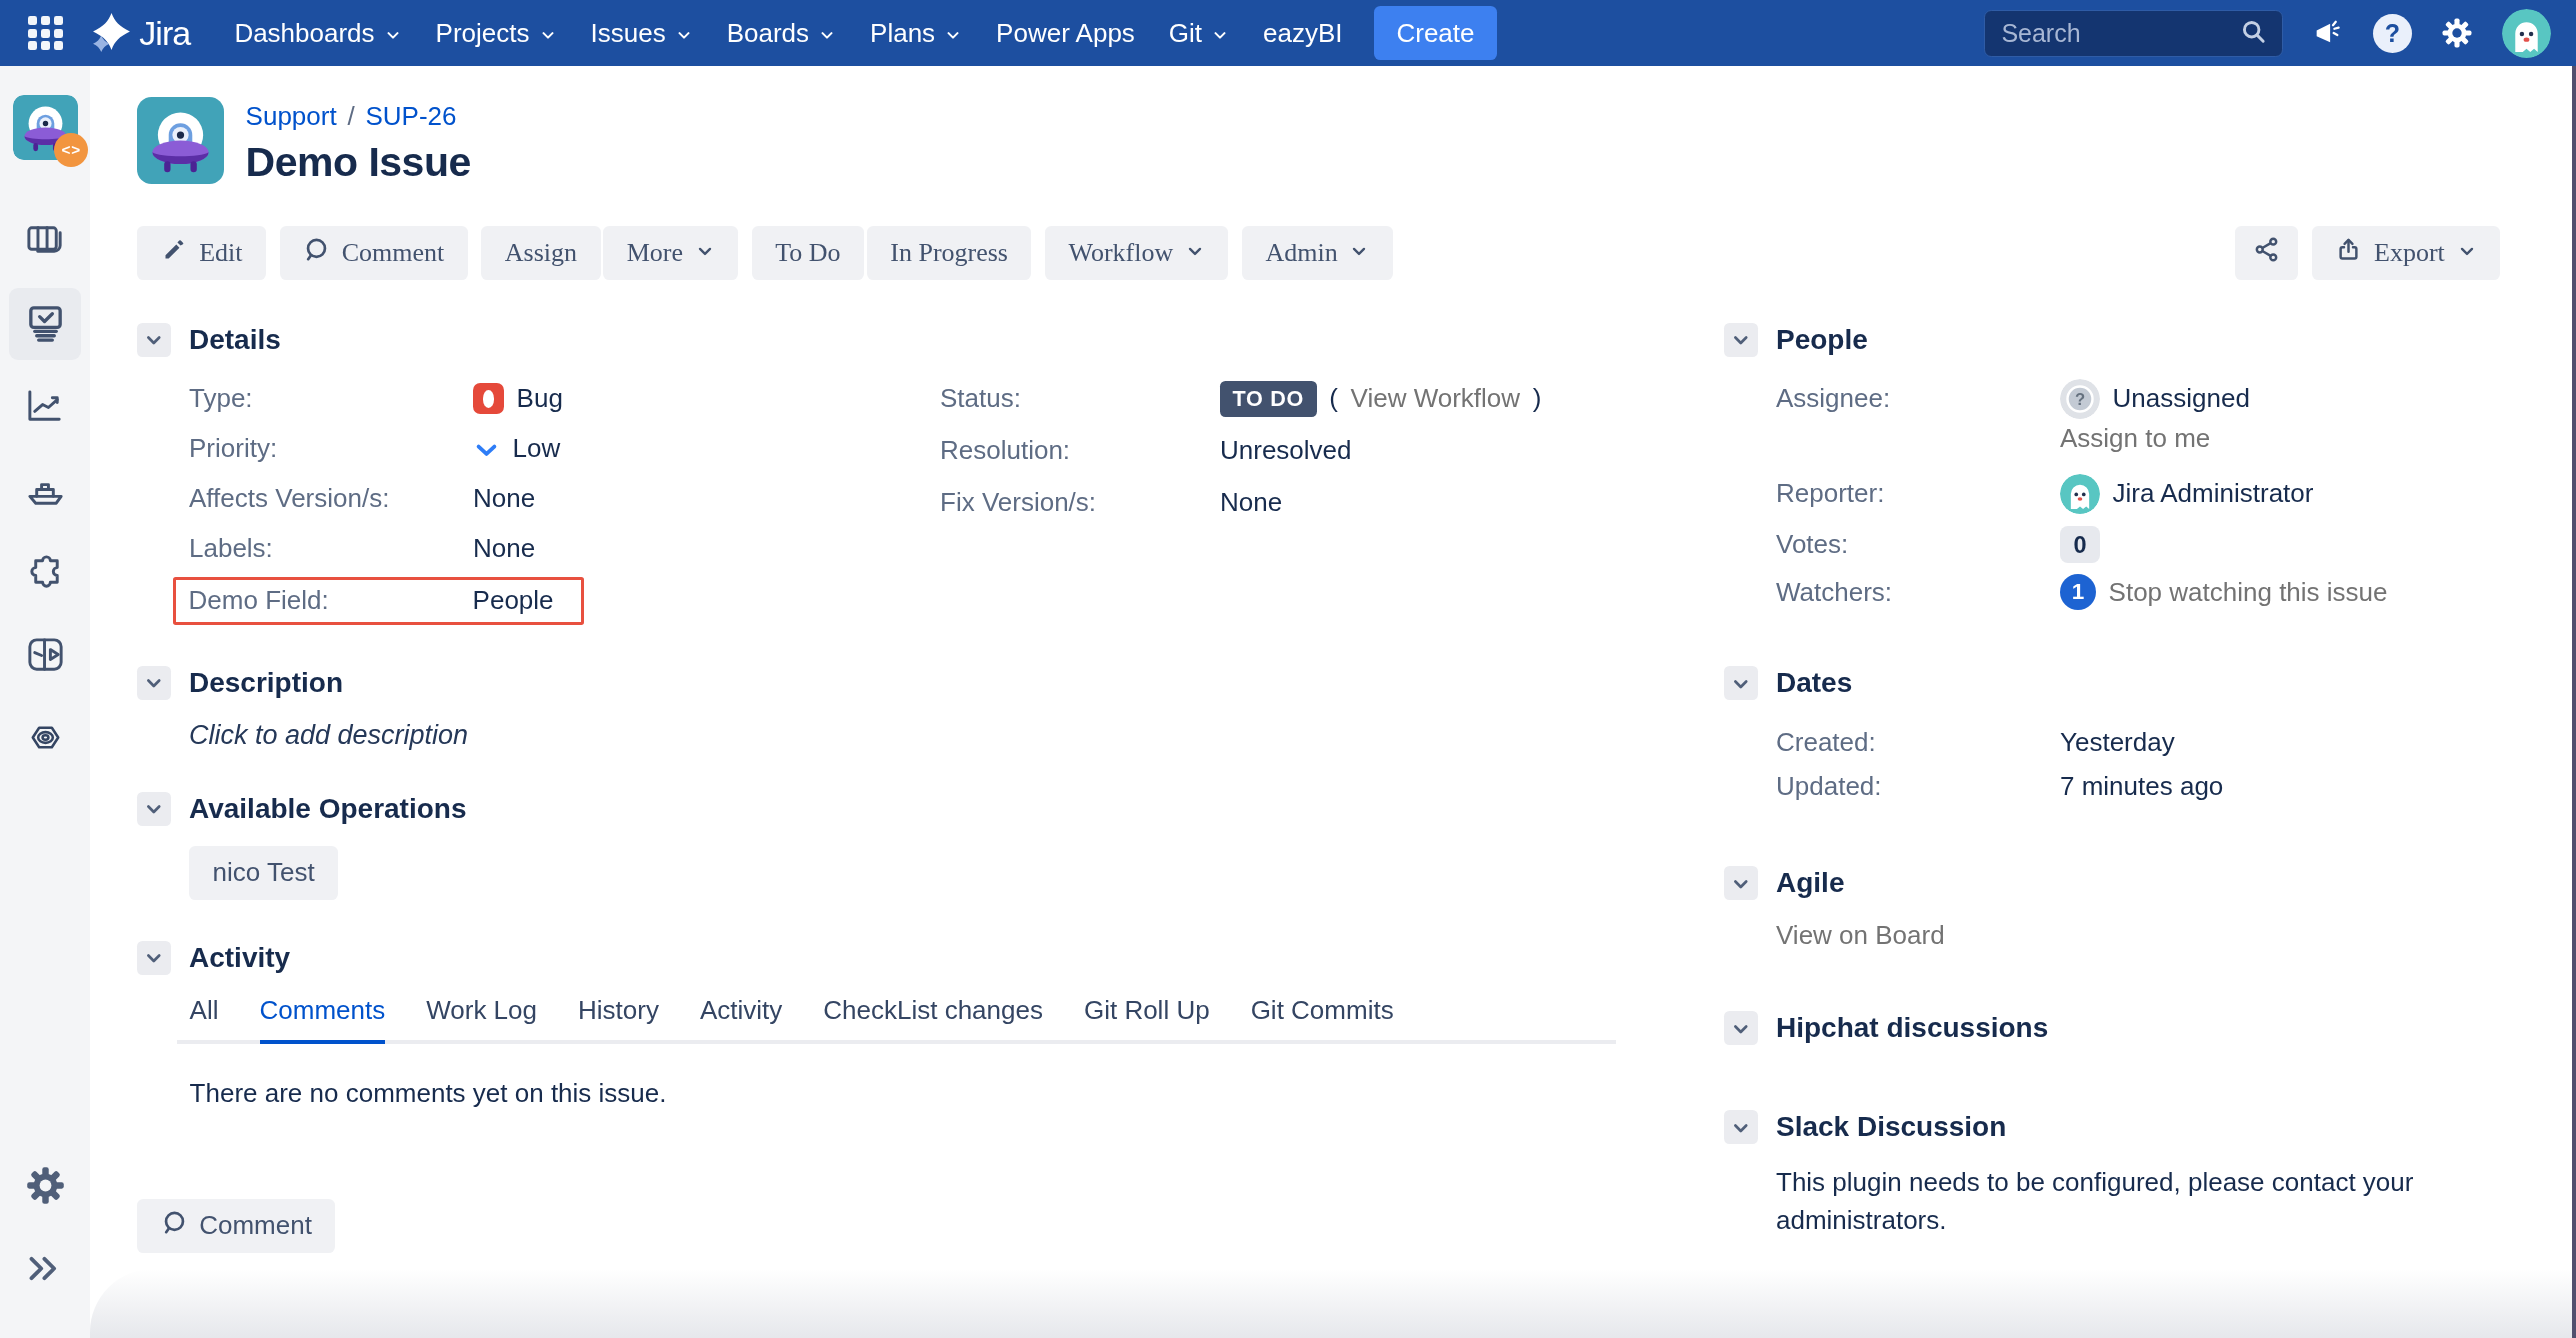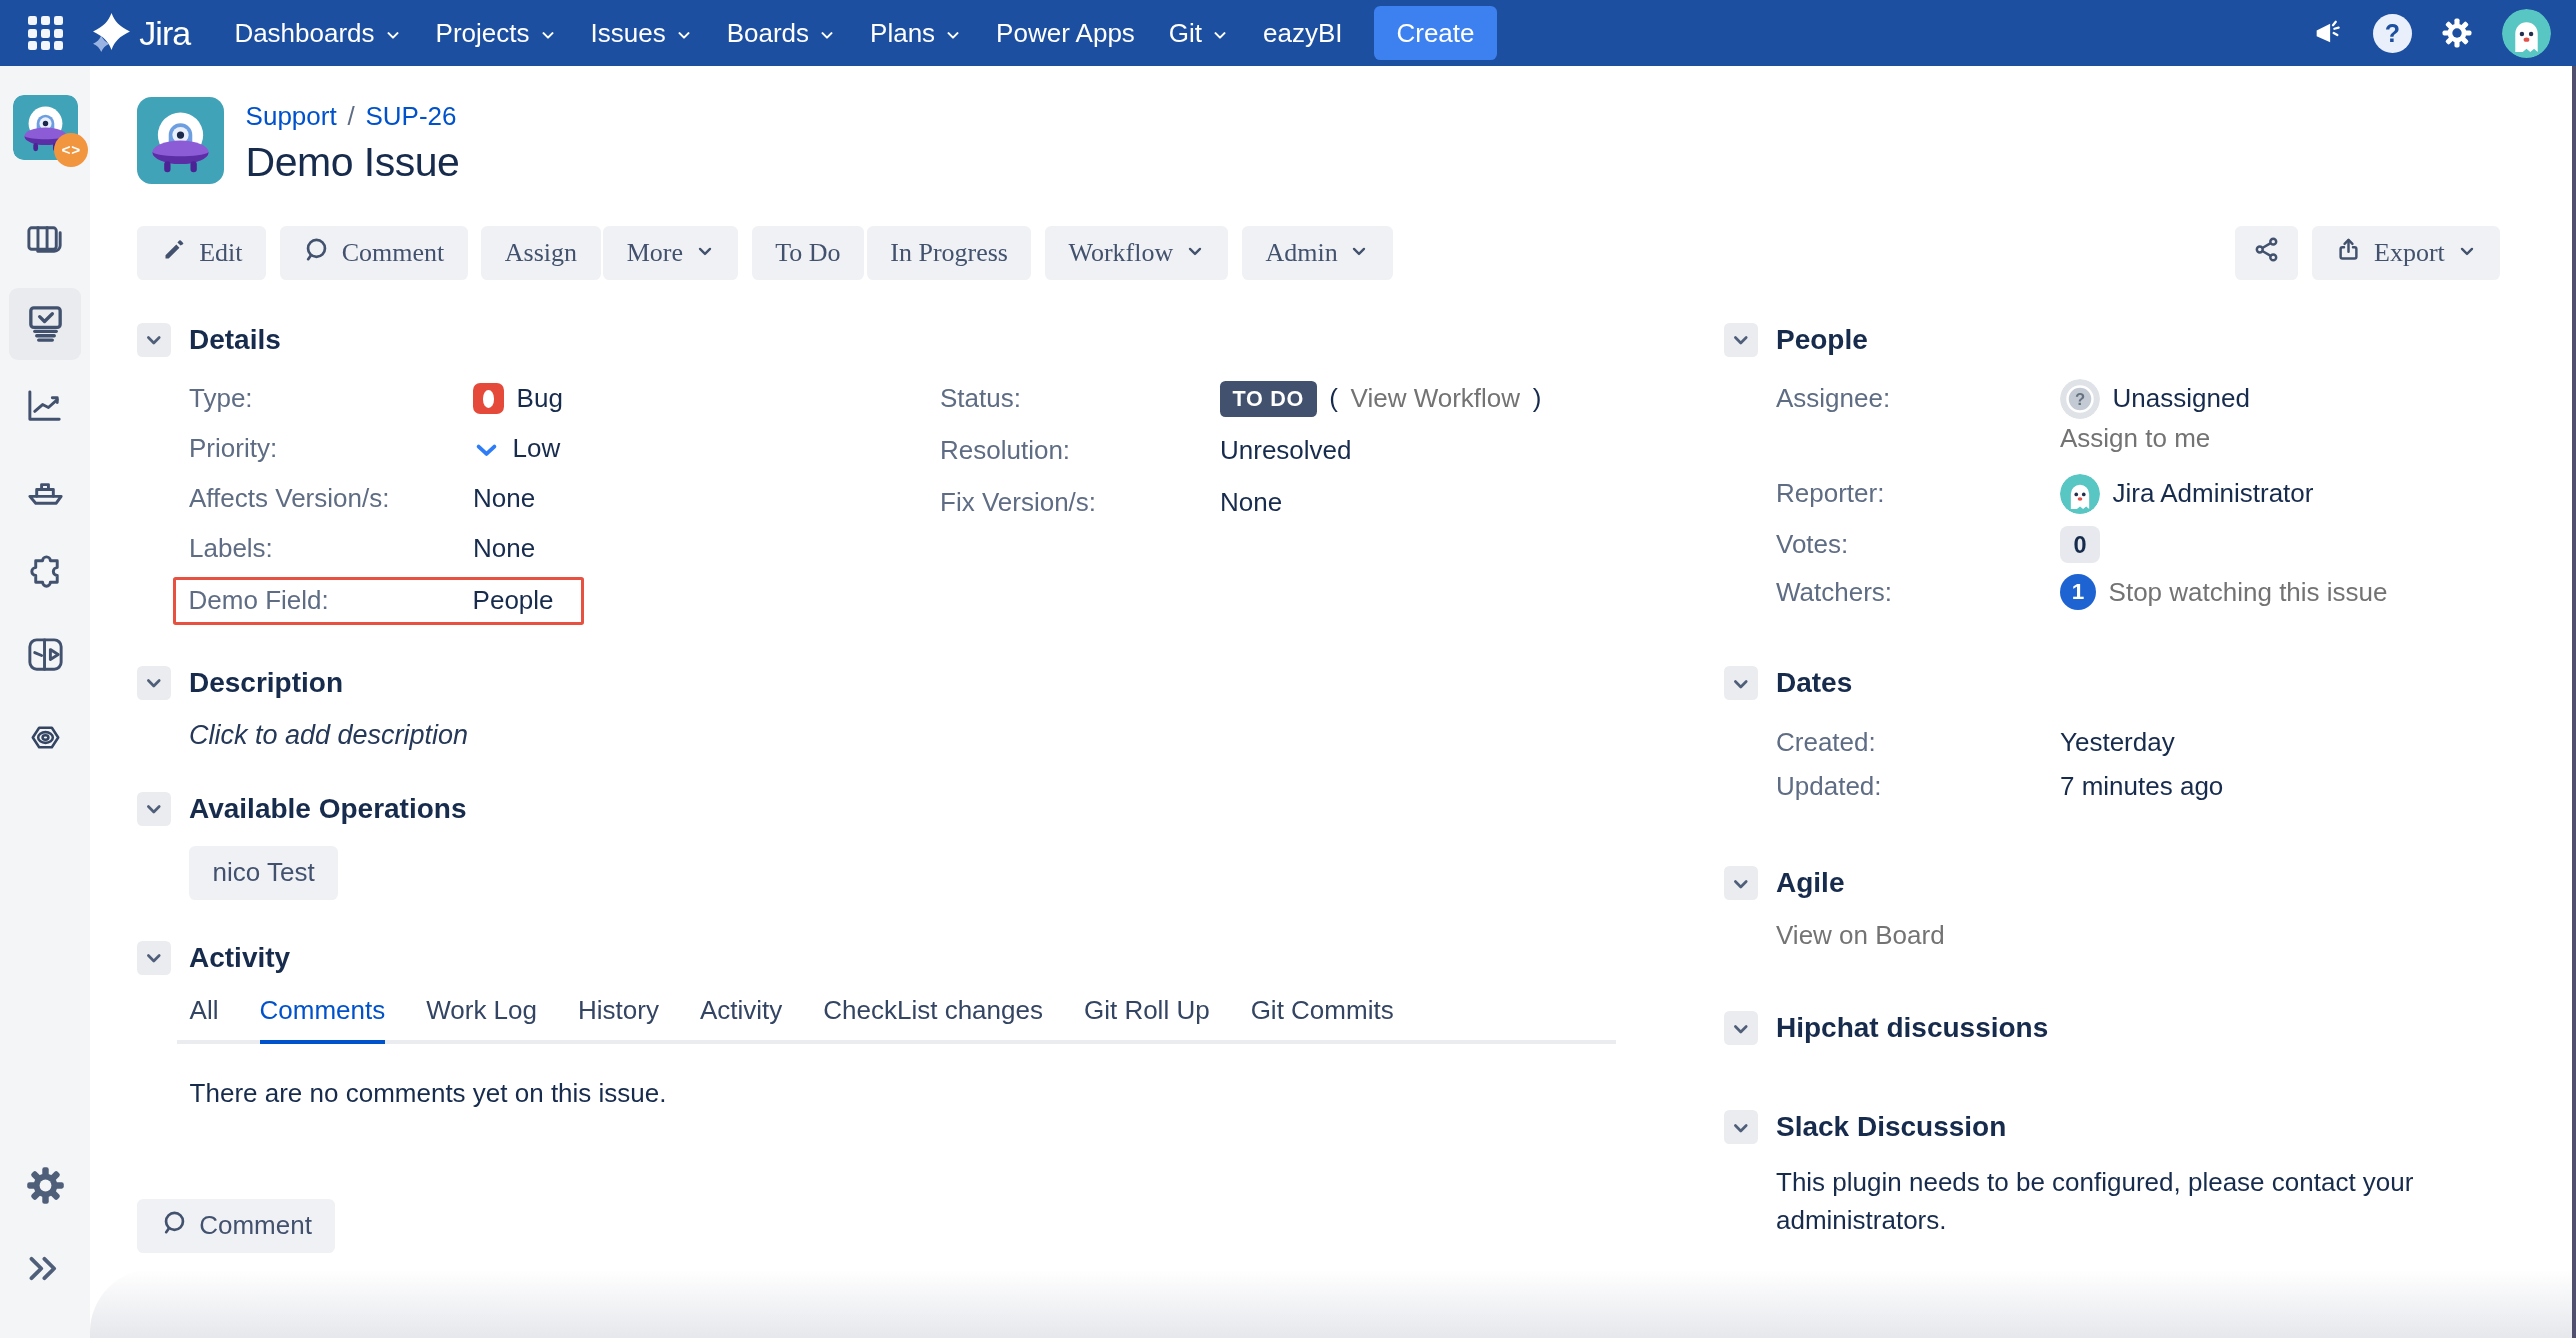--- a/index.html
+++ b/index.html
@@ -42,21 +42,21 @@
   .sb-icon svg{ width:43px; height:43px; }
   .sb-spacer{ flex:1; }
 
   
   .main{ margin-left:90px; padding:31px 76px 0 47px; }
   .page-header{ display:flex; gap:21.6px; align-items:flex-start; }
   .ph-avatar svg{ width:87px; height:87px; display:block; }
   .breadcrumb{ font-size:26px; display:flex; gap:10.8px; align-items:center; margin-top:3.6px; }
   .bc-link{ color:#0052CC; cursor:pointer; text-decoration:none; }
   .bc-sep{ color:#5E6C84; }
-  .page-title{ font-size:41px; margin:7.2px 0 0; color:#172B4D; font-weight:400; letter-spacing:-0.5px; }
+  .page-title{ font-size:41px; margin:7.2px 0 0; color:#172B4D; font-weight:700; letter-spacing:-0.5px; }
 
   .toolbar{ display:flex; align-items:flex-end; margin-top:40px;font-family:Liberation Serif, serif; }
   .tb-group{ display:flex; gap:2.7px; margin-right:13.5px; }
   .btn{ display:inline-flex; align-items:center; gap:11.7px; background:#F0F1F4; border:none; border-radius:6.3px; height:54px; padding:0 23.5px; font-size:26px; color:#42526E; font-family:inherit; cursor:pointer; white-space:nowrap; }
   .btn svg{ width:27px; height:27px; }
   .chev-sm svg{ width:20px; height:20px; margin-top:3.6px; }
   .tb-right{ margin-left:auto; display:flex; gap:13.5px; }
   .icon-only{ padding:0 18px; }
 
   .content{ display:flex; margin-top:43px; }
@@ -182,20 +182,29 @@
             <path d="M6 9.5l6 6 6-6"></path>
           </svg>
         </span>
     </div>
     <div class="nav-item">
       <span>eazyBI</span>
     </div>
     <button class="create-btn">Create</button>
   </div>
   <div class="nav-right">
+    <div class="searchbox">
+      <input placeholder="Search" style="">
+      <span>
+        <svg viewBox="0 0 24 24" fill="none" stroke="#C4D0E4" stroke-width="2.4" stroke-linecap="round">
+            <circle cx="10.5" cy="10.5" r="6"></circle>
+            <path d="M15 15l5 5"></path>
+          </svg>
+      </span>
+    </div>
     <div class="nav-icon">
       <svg viewBox="0 0 24 24" fill="#fff">
           <path d="M4 10.3v4l9.5 4.2V5.5L4 10.3z"></path>
           <path d="M15.5 6.5l2-2.4M16.5 9l3-.8M16 12l2.6 1.4" stroke="#fff" stroke-width="1.6" stroke-linecap="round" fill="none"></path>
         </svg>
     </div>
     <div class="help-circle">?</div>
     <div class="nav-icon">
       <svg viewBox="0 0 40 40">
           <g fill="#fff">

